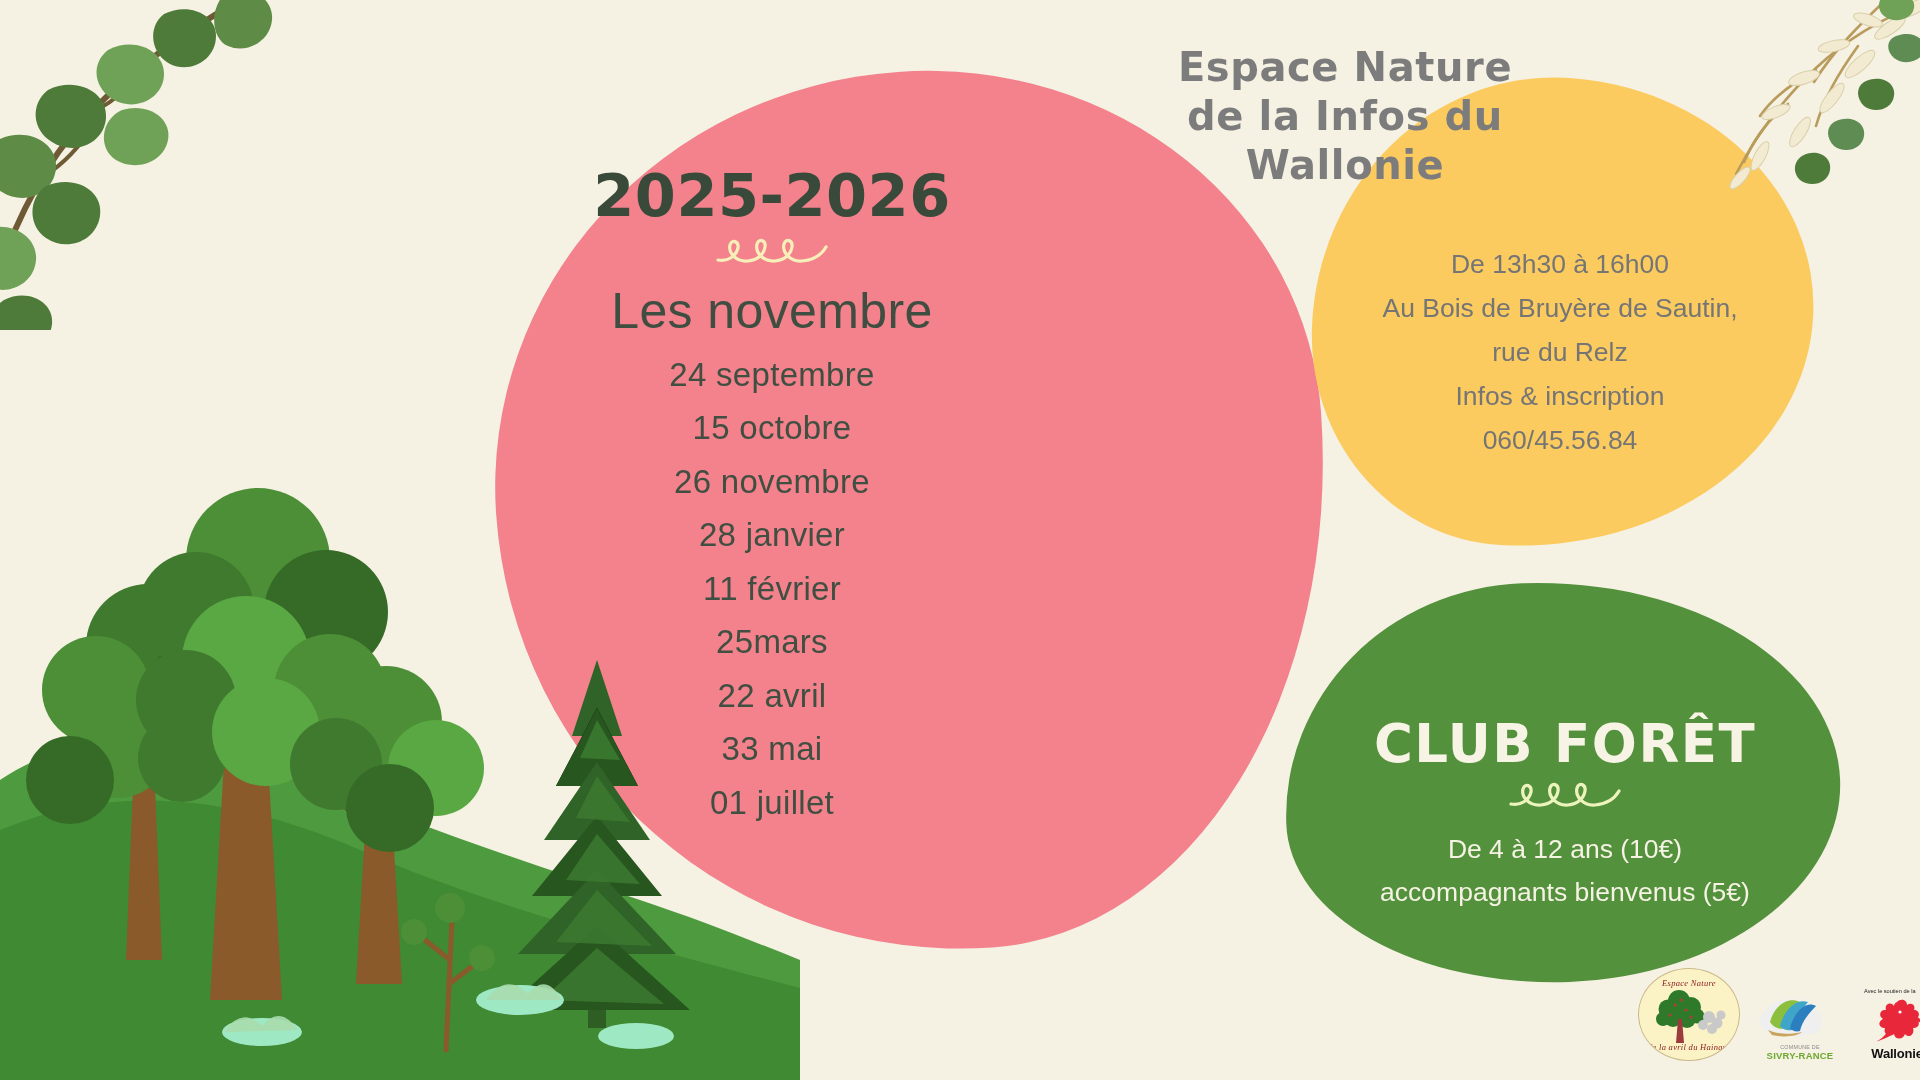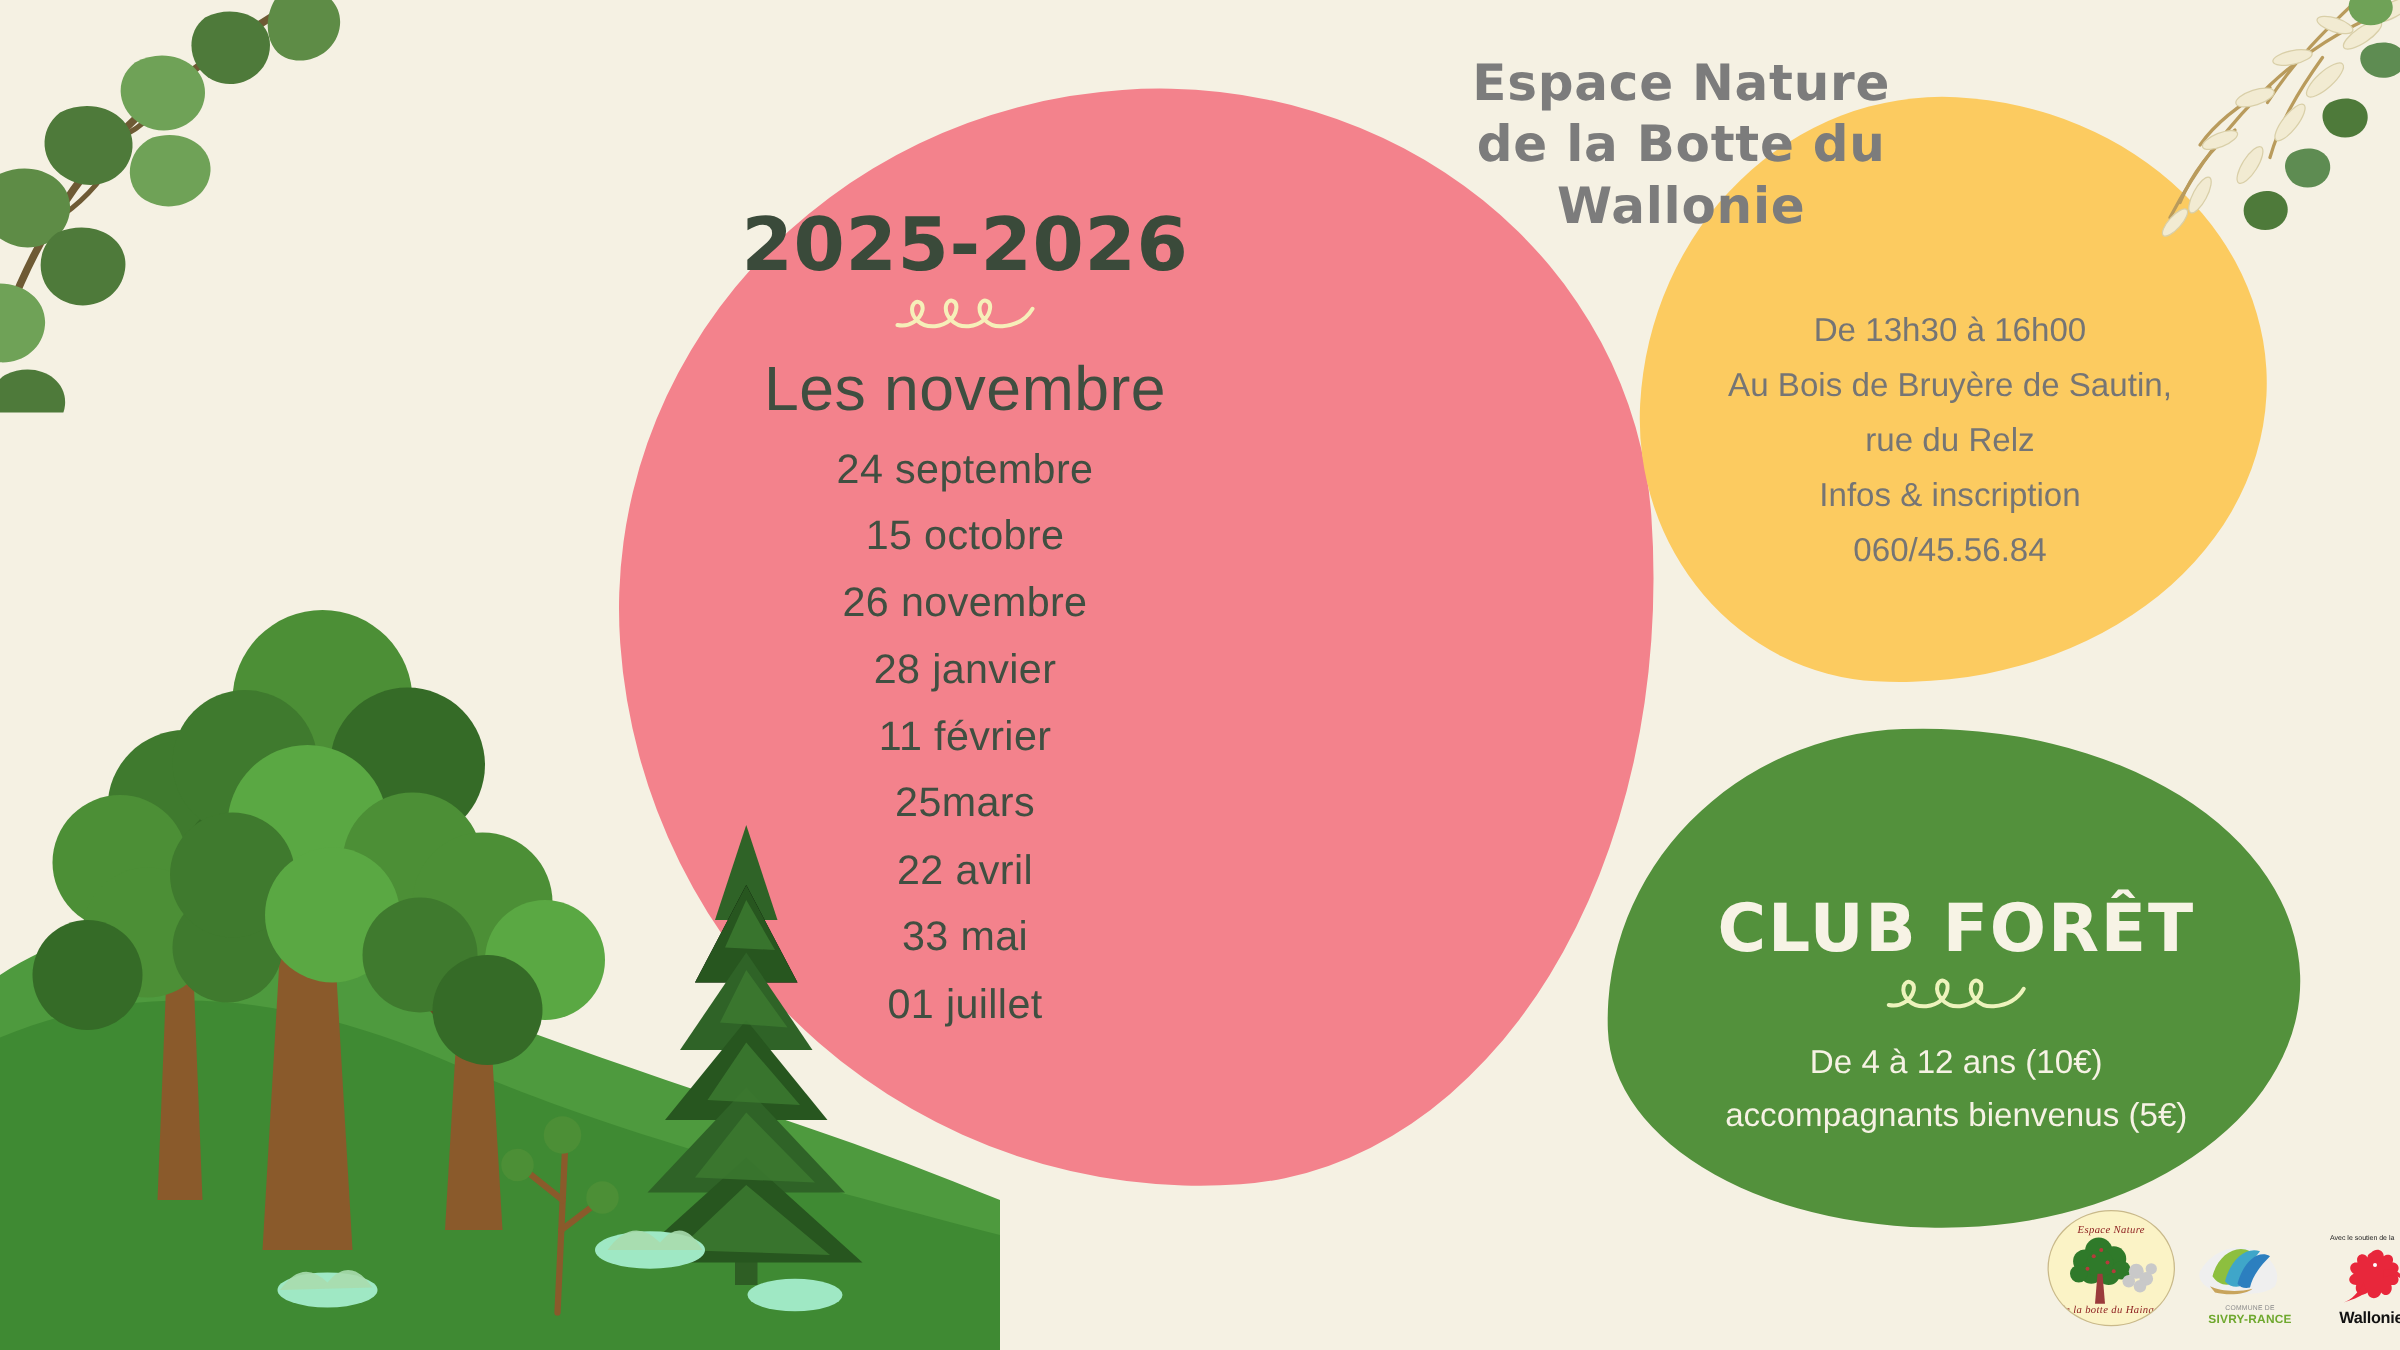--- a/index.html
+++ b/index.html
@@ -326,21 +326,21 @@
       <li>11 février</li>
       <li>25mars</li>
       <li>22 avril</li>
       <li>33 mai</li>
       <li>01 juillet</li>
     </ul>
   </div>
 
   <div class="brand-title">
     <div>Espace Nature</div>
-    <div>de la Botte du</div>
+    <div>de la Infos du</div>
     <div>Wallonie</div>
   </div>
 
   <div class="yellow-text">
     <div>De 13h30 à 16h00</div>
     <div>Au Bois de Bruyère de Sautin,</div>
     <div>rue du Relz</div>
     <div>Infos &amp; inscription</div>
     <div>060/45.56.84</div>
   </div>
@@ -380,21 +380,21 @@
             <circle cx="82" cy="46" r="4.5"></circle>
         </g>
         <g fill="#B43B3B">
           <circle cx="36" cy="36" r="1.6"></circle>
             <circle cx="47" cy="41" r="1.6"></circle>
             <circle cx="31" cy="46" r="1.6"></circle>
           <circle cx="52" cy="48" r="1.6"></circle>
             <circle cx="42" cy="31" r="1.6"></circle>
         </g>
       </svg>
-      <div class="ln bot">de la botte du Hainaut</div>
+      <div class="ln bot">de la avril du Hainaut</div>
     </div>
 
     <div class="logo-sr">
       <svg width="92" height="52" viewBox="0 0 92 52">
         <path d="M6 30 C14 16 30 8 46 12 C62 16 72 30 66 42 C58 50 30 50 14 44 C8 41 4 36 6 30 Z" fill="#EFEFEF"></path>
         <path d="M16 34 C20 18 34 8 46 14 C40 22 34 30 32 40 C26 42 20 40 16 34 Z" fill="#8DBF3F"></path>
         <path d="M26 38 C30 22 42 10 54 14 C46 24 40 32 38 42 C34 43 29 42 26 38 Z" fill="#3FA6C9"></path>
         <path d="M36 40 C40 24 52 12 62 18 C54 26 48 34 46 43 C42 44 38 43 36 40 Z" fill="#2C7FBF"></path>
         <path d="M14 42 C22 46 36 47 48 44 C44 48 30 50 18 47 Z" fill="#C8A45C"></path>
       </svg>

